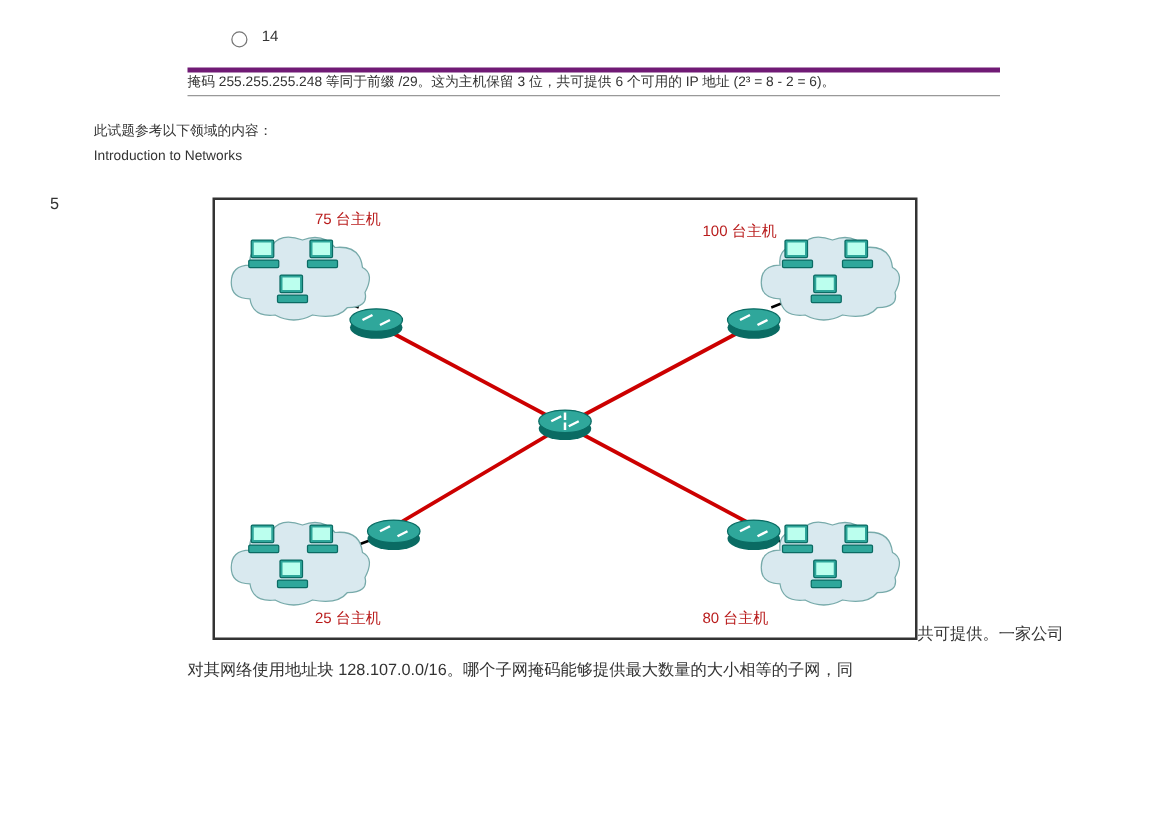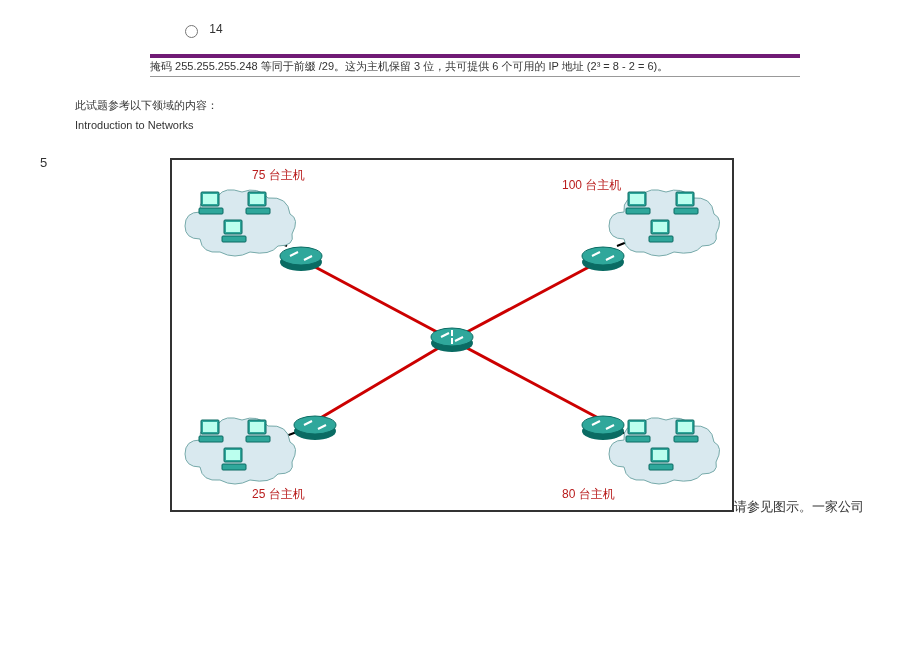--- a/index.html
+++ b/index.html
@@ -206,15 +206,16 @@
               <rect x="6" y="4" width="14" height="10" fill="#bfe"></rect>
               <rect x="2" y="18" width="24" height="6" rx="1" fill="#2fa79b" stroke="#0a6b63"></rect>
             </svg></div>
         <div class="pc" style="top:286px; left:475px;"><svg viewBox="0 0 28 28">
               <rect x="4" y="2" width="18" height="14" rx="1" fill="#2fa79b" stroke="#0a6b63"></rect>
               <rect x="6" y="4" width="14" height="10" fill="#bfe"></rect>
               <rect x="2" y="18" width="24" height="6" rx="1" fill="#2fa79b" stroke="#0a6b63"></rect>
             </svg></div>
 
       </div>
-    </div><span class="after-diag">请参见图示。一家公司</span>
+    </div><span class="after-diag">共可提供。一家公司</span>
+    <div class="question-text">对其网络使用地址块 128.107.0.0/16。哪个子网掩码能够提供最大数量的大小相等的子网，同</div>
   </div>
 </div>
 
 </body></html>

